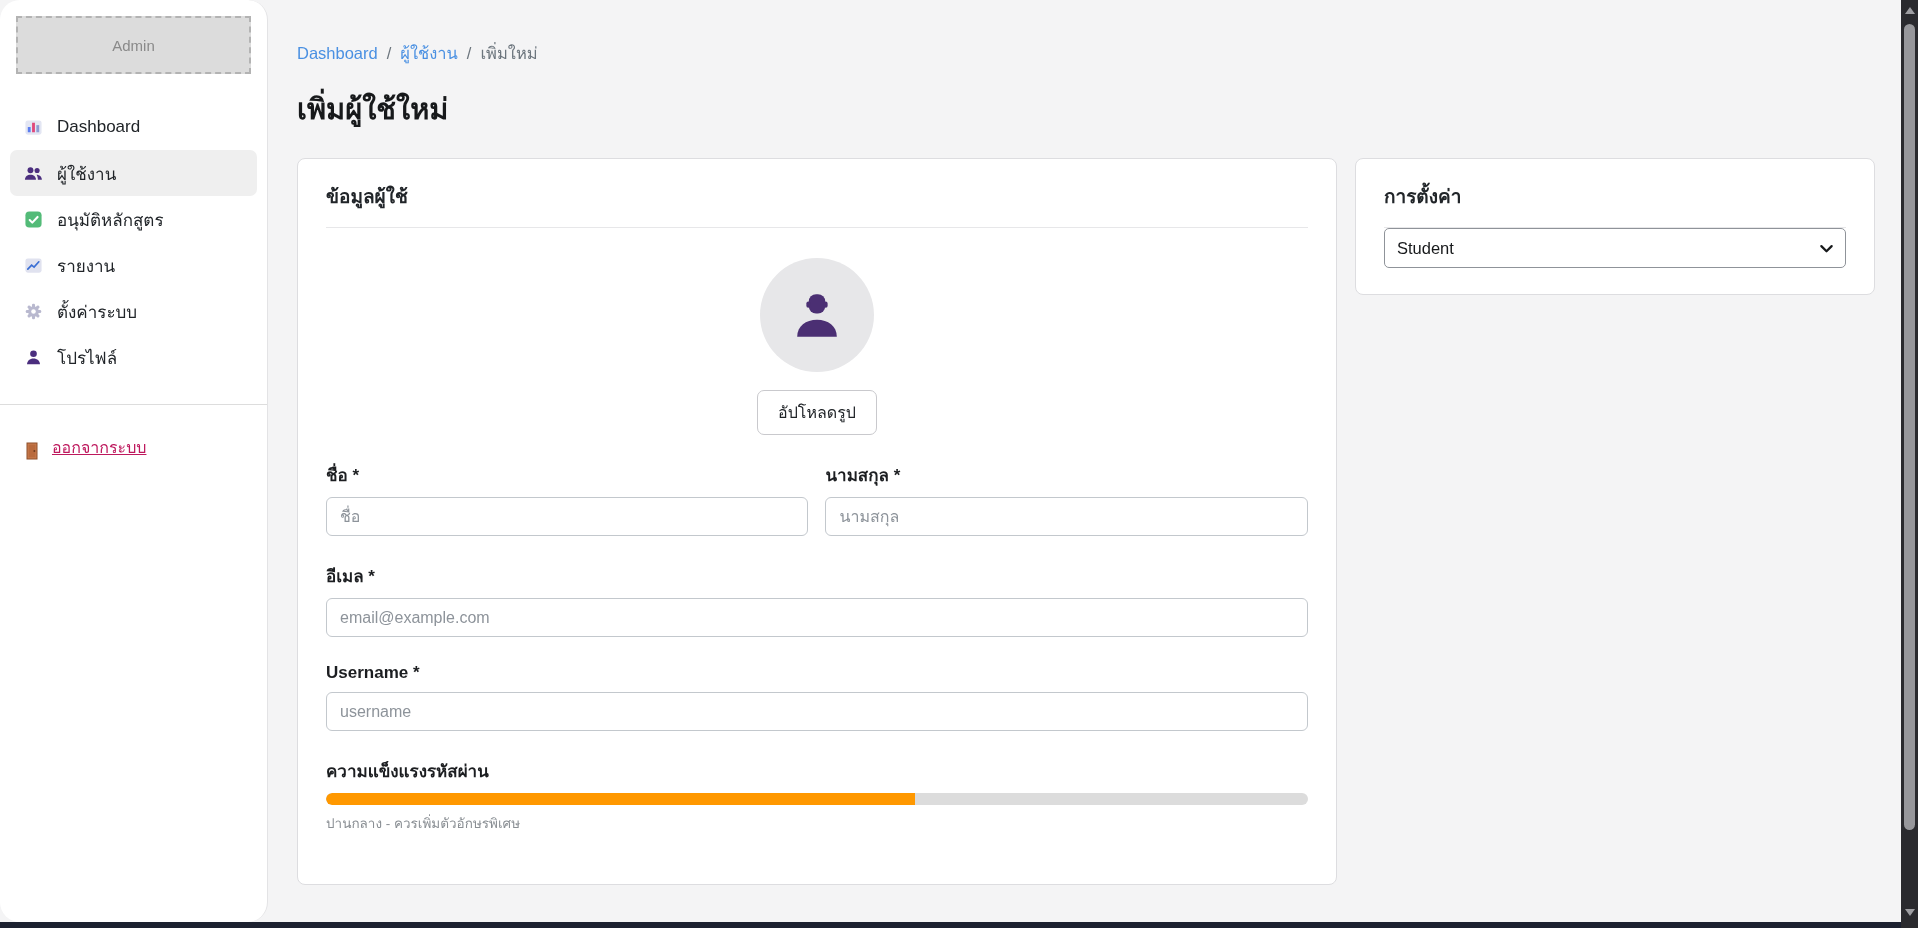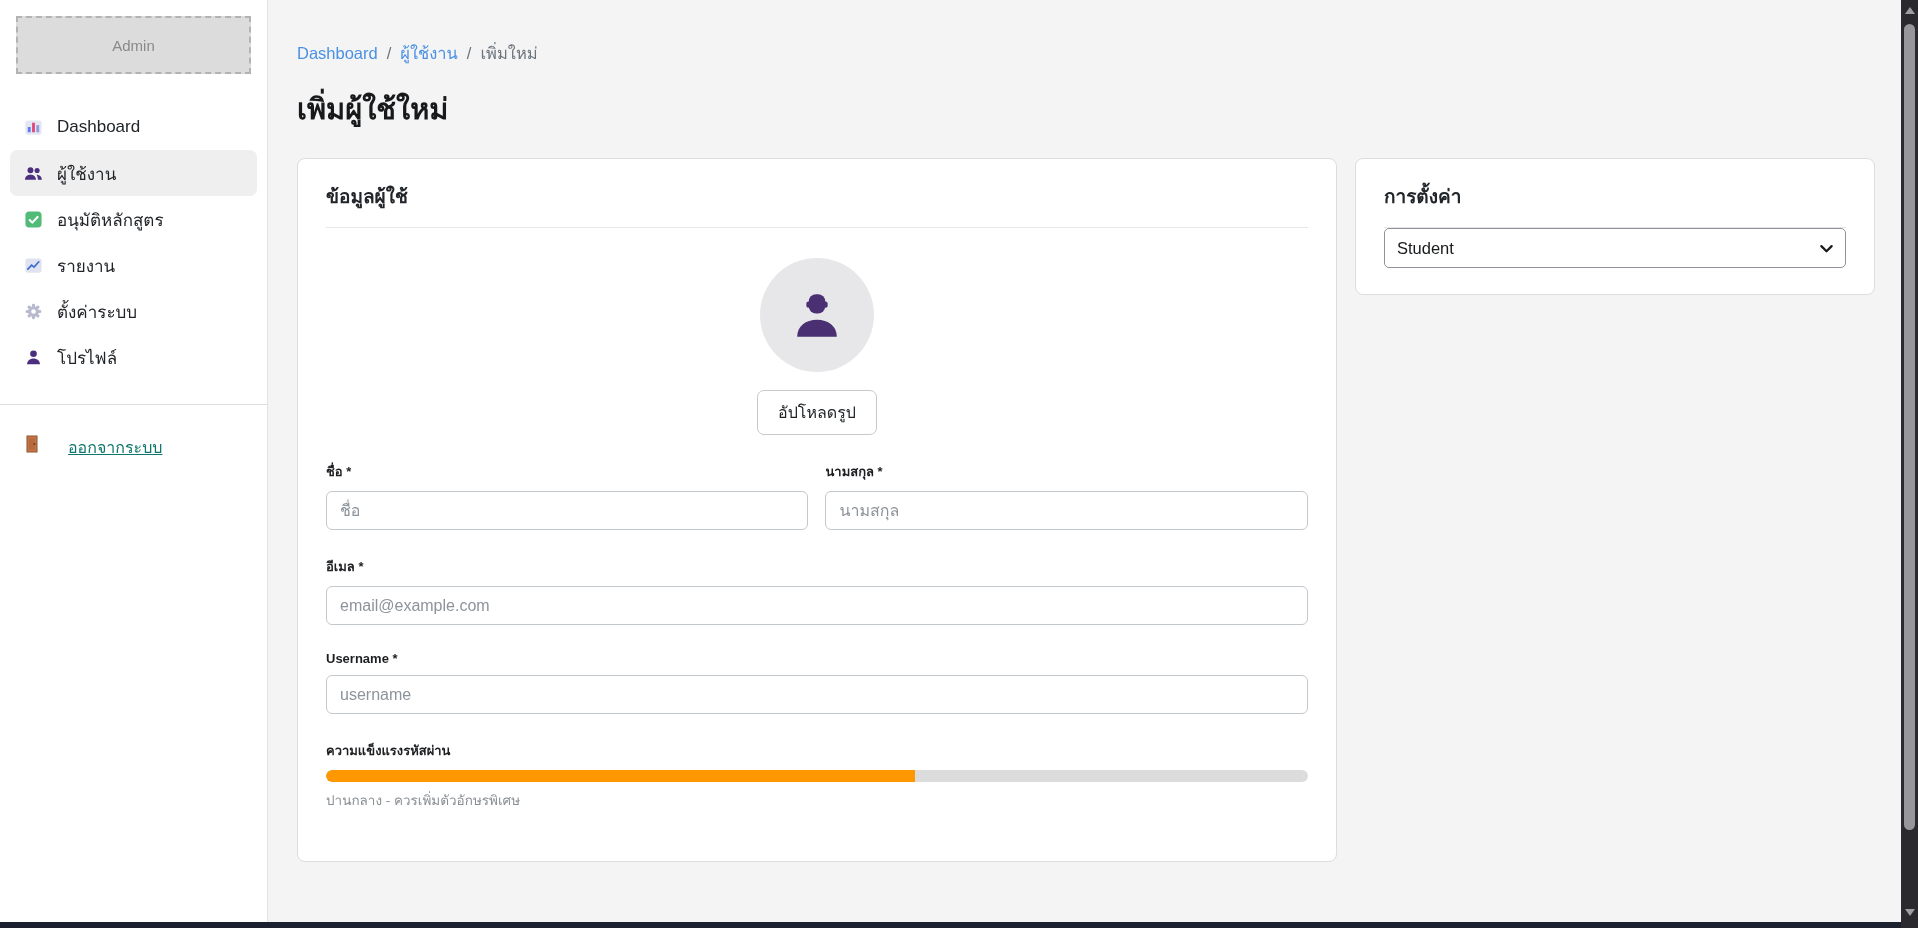--- a/index.html
+++ b/index.html
@@ -4,39 +4,39 @@
 <style>
   * { margin:0; padding:0; box-sizing:border-box; }
   html,body { width:1918px; height:928px; }
   body {
     font-family:"Liberation Sans","DejaVu Sans",sans-serif;
     background:#f4f4f5; position:relative; overflow:hidden; color:#212529;
   }
   
   .sidebar {
     position:absolute; left:0; top:0; bottom:6px; width:268px;
-    background:#fff; border-right:1px solid #e3e3e5; padding-top:16px;
+    background:#fff; border-right:1px solid #e3e3e5; padding-top:16px;border-radius:20px;
   }
   .logo-box {
     margin:0 16px 30px 16px; height:58px; background:#dcdcdc;
     border:2px dashed #b3b3b3; color:#8a8a8a; font-size:15px;
     display:flex; align-items:center; justify-content:center;
   }
   .nav-item {
     display:flex; align-items:center; gap:14px; height:46px;
     padding:0 14px; margin:0 10px; border-radius:7px; font-size:17px;
     color:#212529; cursor:pointer; text-decoration:none;
   }
   .nav-item.active { background:#efefef; }
   .nav-item .icn { width:19px; height:19px; flex:0 0 19px; display:inline-flex; }
   .icn svg { width:100%; height:100%; }
   .sidebar hr { border:none; border-top:1px solid #ddd; margin:24px 0 30px 0; }
   .logout {
-    display:flex; align-items:flex-start; gap:28px; margin:0 24px;
-    font-size:16px; color:#0f766e; text-decoration:underline; cursor:pointer;
+    display:flex; align-items:flex-end; gap:12px; margin:0 24px;
+    font-size:16px; color:#be185d; text-decoration:underline; cursor:pointer;
   }
   .logout .icn { width:16px; height:18px; }
   
   .main { position:absolute; left:269px; right:17px; top:0; bottom:6px; padding:24px 26px 0 28px; overflow:hidden; }
   .breadcrumb { font-size:16.5px; color:#6c757d; margin-bottom:20px;margin-top:16px; }
   .breadcrumb a { color:#4a90e2; text-decoration:none; cursor:pointer; }
   .breadcrumb .sep { margin:0 9px; color:#6c757d; }
   h1.page-title { font-size:29px; font-weight:700; color:#17191b; margin-bottom:26px; }
   .cards-row { display:flex; align-items:flex-start; gap:18px; }
   .card { background:#fff; border:1px solid #dddde0; border-radius:8px; padding:22px 28px 26px 28px; }
@@ -47,21 +47,21 @@
   .avatar-wrap { display:flex; flex-direction:column; align-items:center; margin:30px 0 26px 0; }
   .avatar { width:114px; height:114px; border-radius:50%; background:#e7e7e9; display:flex; align-items:center; justify-content:center; }
   .avatar svg { width:58px; height:58px; }
   .upload-btn {
     margin-top:18px; padding:9px 20px; font-size:16px; font-family:inherit;
     background:#fff; border:1px solid #c9c9cd; border-radius:7px; cursor:pointer; color:#212529;
   }
   
   .frm-row { display:flex; gap:17px; margin-bottom:26px; }
   .frm-col { flex:1; }
-  .frm-col label, .strength-label, .frm-full label { display:block; font-size:13px; font-weight:700; margin-bottom:9px; color:#1c1e21; }
+  .frm-col label, .strength-label, .frm-full label { display:block; font-size:17px; font-weight:700; margin-bottom:9px; color:#1c1e21; }
   .frm-full { margin-bottom:26px; }
   input.txt {
     width:100%; height:39px; padding:0 13px; font-size:16px; font-family:inherit;
     border:1px solid #c3c8cd; border-radius:6px; color:#212529; background:#fff; outline:none;
   }
   input.txt::placeholder { color:#8d939a; }
   .strength-block { margin-bottom:24px; }
   .strength-track { height:12px; border-radius:6px; background:#dcdcdc; overflow:hidden; margin:2px 0 7px 0; }
   .strength-fill { height:100%; border-radius:6px 0 0 6px; }
   .strength-helper { font-size:13.5px; color:#8a8f94; }

